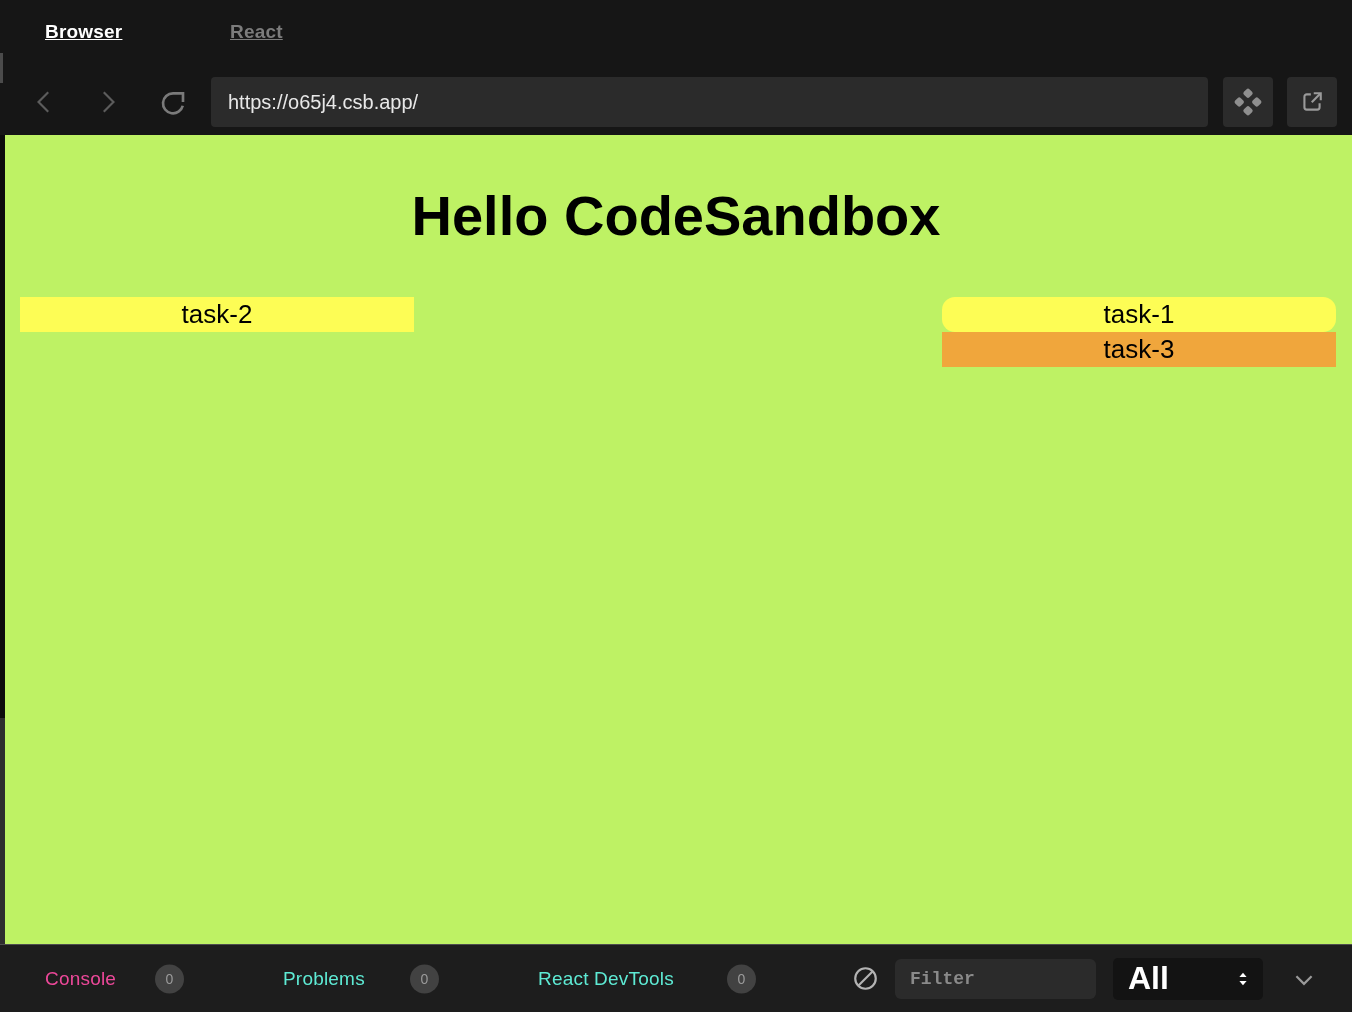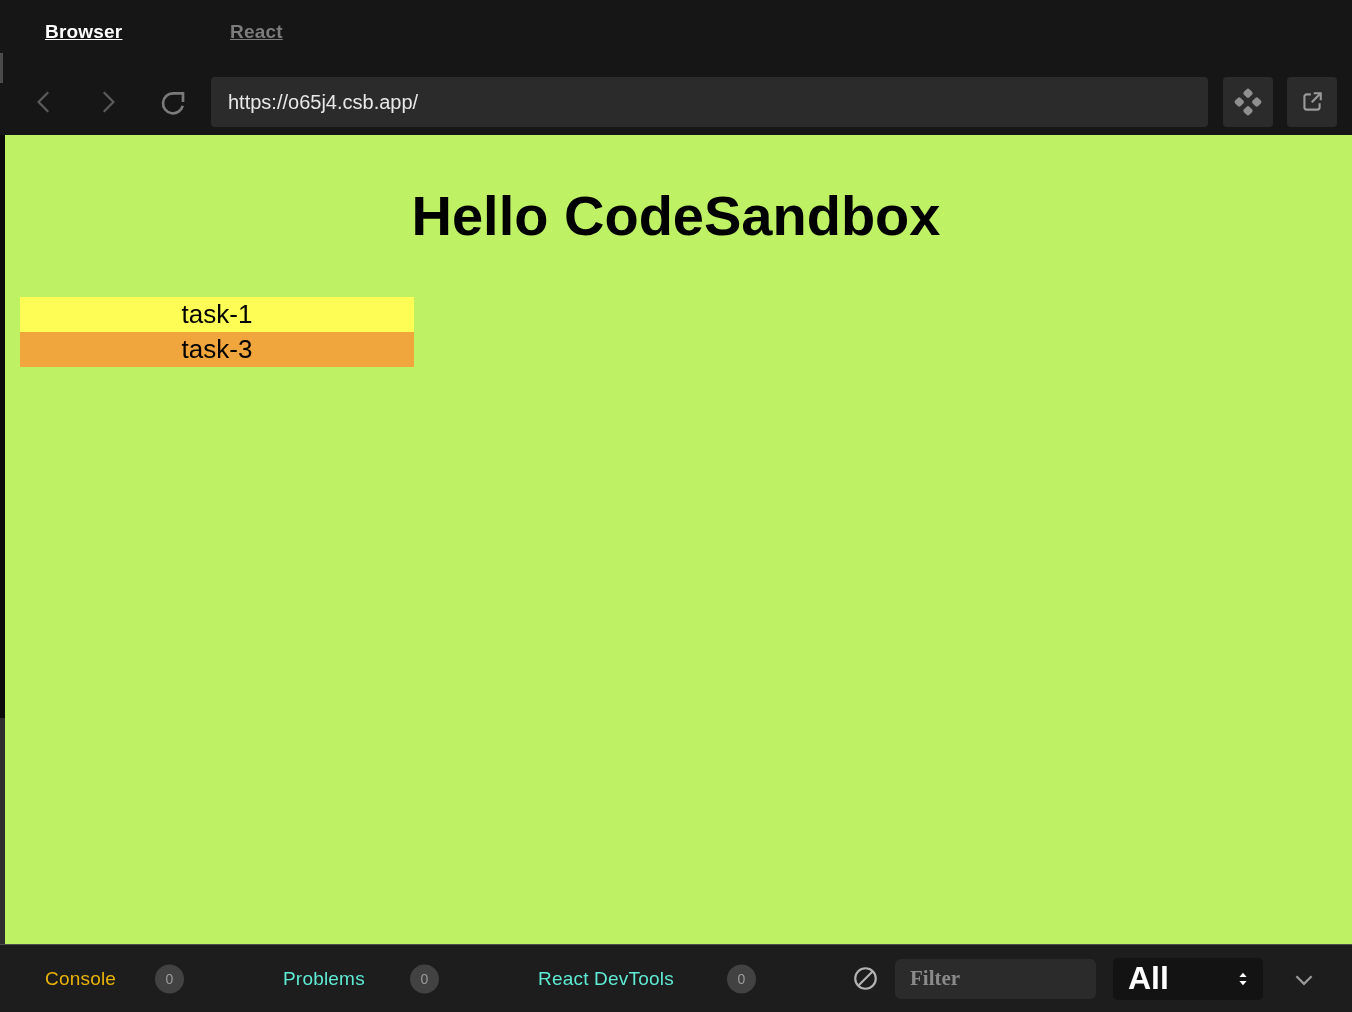--- a/index.html
+++ b/index.html
@@ -82,42 +82,42 @@
   
   .console-bar {
     position:absolute; left:0; top:944px; width:1352px; height:68px;
     background:#1d1d1d; border-top:1px solid #4e4e4e;
   }
   .cb-item { position:absolute; top:50%; transform:translateY(-50%); }
   .cb-label {
     font-size:19px; font-weight:500; color:#5eead4; cursor:pointer;
     letter-spacing:.2px;
   }
-  .cb-label.active { color:#eab308; }
+  .cb-label.active { color:#ec4899; }
   .lbl-console  { left:45px; }
   .lbl-problems { left:283px; }
   .lbl-devtools { left:538px; }
   .count-badge {
     width:29px; height:29px; border-radius:50%;
     background:#424242; color:#9b9b9b; font-size:14px;
     display:flex; align-items:center; justify-content:center;
   }
   .badge-console  { left:155px; }
   .badge-problems { left:410px; }
   .badge-devtools { left:727px; }
 
   .clear-btn {
     left:849px; width:32px; height:32px; background:transparent; border:none;
     cursor:pointer; display:flex; align-items:center; justify-content:center;
   }
   .filter-input {
     left:895px; width:201px; height:40px;
     background:#2b2b2b; border:none; border-radius:6px;
-    color:#dcdcdc; font-size:21px; font-weight:700; padding:0 15px;
-    font-family:Liberation Serif, serif;
+    color:#dcdcdc; font-size:18px; font-weight:700; padding:0 15px;
+    font-family:Liberation Mono, monospace;
     outline:none;
   }
   .filter-input::placeholder { color:#8a8a8a; font-weight:700; }
   .level-select {
     left:1113px; width:150px; height:42px;
     background:#131313; border-radius:5px; cursor:pointer;
     display:flex; align-items:center; padding:0 13px 0 15px;
   }
   .level-select .sel-label {
     color:#ffffff; font-size:32px; font-weight:700; flex:1;
@@ -180,21 +180,24 @@
   </button>
 
   <div class="pane-handle"></div>
 </div>
 
 <div class="preview">
   <h1 class="heading">Hello CodeSandbox</h1>
 
   <div class="board">
     <div class="column">
-      <div class="task" style="background: rgb(253, 253, 85);">task-1</div>
+      <div class="task" style="background: rgb(253, 253, 85);">task-2</div>
+    </div>
+    <div class="column">
+      <div class="task" style="background: rgb(253, 253, 85); border-radius: 13px;">task-1</div>
       <div class="task" style="background: rgb(240, 166, 60);">task-3</div>
     </div>
   </div>
 
   <div class="scroll-track"></div>
   <div class="scroll-thumb"></div>
 </div>
 
 <div class="console-bar">
   <span class="cb-item cb-label active lbl-console">Console</span>

